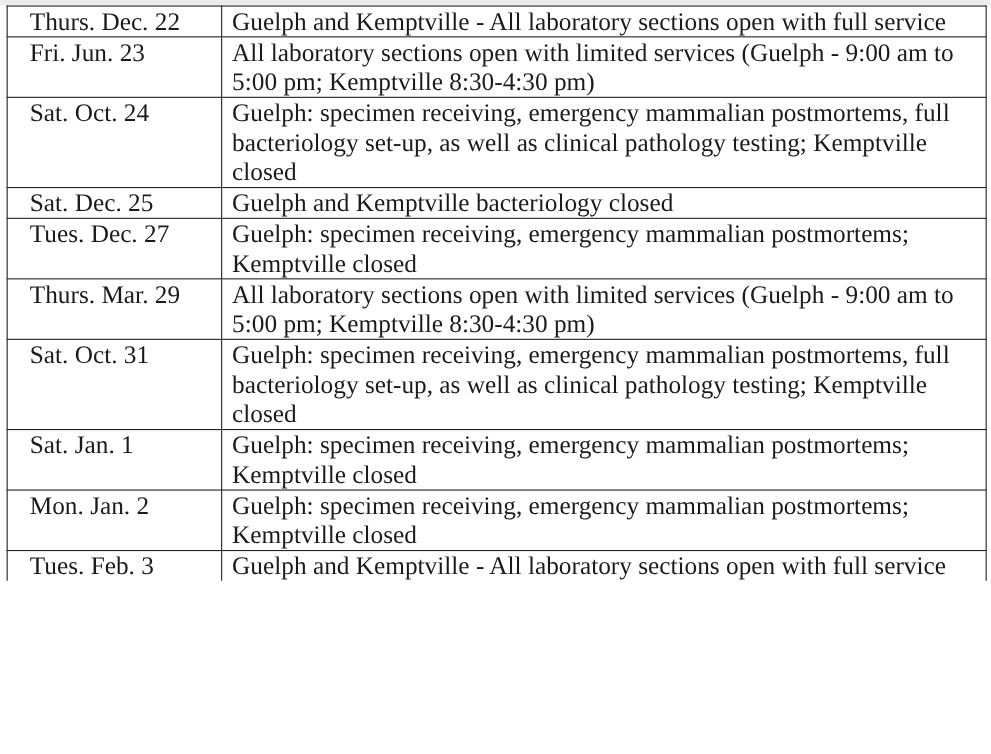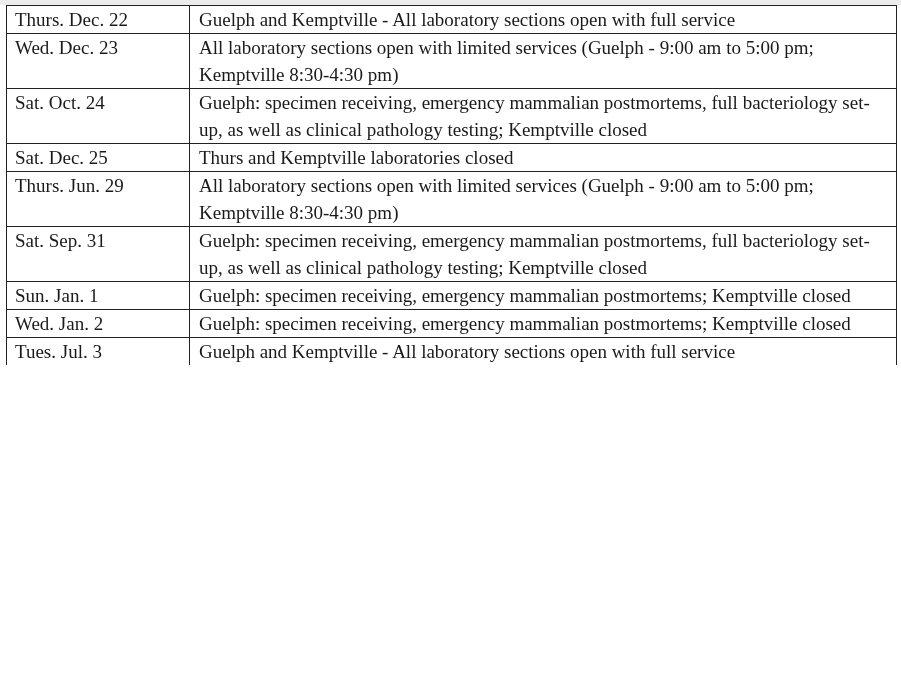--- a/index.html
+++ b/index.html
@@ -1,62 +1,66 @@
 <!DOCTYPE html>
 <html><head>
 <meta charset="utf-8">
 <style>
   html, body { margin:0; padding:0; background:#ffffff; }
   body { width:901px; height:685px; overflow:hidden; position:relative;
          font-family:"Liberation Serif","DejaVu Serif",serif; color:#1a1a1a; }
   .topband { position:absolute; left:0; top:0; width:901px; height:5px; background:#ececec; }
   table { position:absolute; left:6px; top:5px; width:891px; border-collapse:collapse; table-layout:fixed; }
-  td { border:1.5px solid #222; vertical-align:top; font-size:19px; line-height:27px;
-       padding:0 4px 0 8px; }
+  td { border:1.5px solid #222; vertical-align:top; font-size:23px; line-height:27px;
+       padding:0 4px 0 20px; }
   td.day { width:170px; }
   td.desc { padding-left:9px; }
   tr.last td { border-bottom:none; }
 </style>
 </head>
 <body>
 
 <div class="topband"></div>
 
 <table>
   <tbody>
     <tr>
       <td class="day">Thurs. Dec. 22</td>
       <td class="desc">Guelph and Kemptville - All laboratory sections open with full service</td>
     </tr>
     <tr>
-      <td class="day">Wed. Dec. 23</td>
+      <td class="day">Fri. Jun. 23</td>
       <td class="desc">All laboratory sections open with limited services (Guelph - 9:00 am to 5:00 pm; Kemptville 8:30-4:30 pm)</td>
     </tr>
     <tr>
       <td class="day">Sat. Oct. 24</td>
       <td class="desc">Guelph: specimen receiving, emergency mammalian postmortems, full bacteriology set-up, as well as clinical pathology testing; Kemptville closed</td>
     </tr>
     <tr>
       <td class="day">Sat. Dec. 25</td>
-      <td class="desc">Thurs and Kemptville laboratories closed</td>
+      <td class="desc">Guelph and Kemptville bacteriology closed</td>
     </tr>
     <tr>
-      <td class="day">Thurs. Jun. 29</td>
+      <td class="day">Tues. Dec. 27</td>
+      <td class="desc">Guelph: specimen receiving, emergency mammalian postmortems; Kemptville closed</td>
+    </tr>
+    <tr>
+      <td class="day">Thurs. Mar. 29</td>
       <td class="desc">All laboratory sections open with limited services (Guelph - 9:00 am to 5:00 pm; Kemptville 8:30-4:30 pm)</td>
     </tr>
     <tr>
-      <td class="day">Sat. Sep. 31</td>
+      <td class="day">Sat. Oct. 31</td>
       <td class="desc">Guelph: specimen receiving, emergency mammalian postmortems, full bacteriology set-up, as well as clinical pathology testing; Kemptville closed</td>
     </tr>
     <tr>
-      <td class="day">Sun. Jan. 1</td>
+      <td class="day">Sat. Jan. 1</td>
       <td class="desc">Guelph: specimen receiving, emergency mammalian postmortems; Kemptville closed</td>
     </tr>
     <tr>
-      <td class="day">Wed. Jan. 2</td>
+      <td class="day">Mon. Jan. 2</td>
       <td class="desc">Guelph: specimen receiving, emergency mammalian postmortems; Kemptville closed</td>
     </tr>
     <tr class="last">
-      <td class="day">Tues. Jul. 3</td>
+      <td class="day">Tues. Feb. 3</td>
       <td class="desc">Guelph and Kemptville - All laboratory sections open with full service</td>
     </tr>
   </tbody>
 </table>
 
 </body></html>

